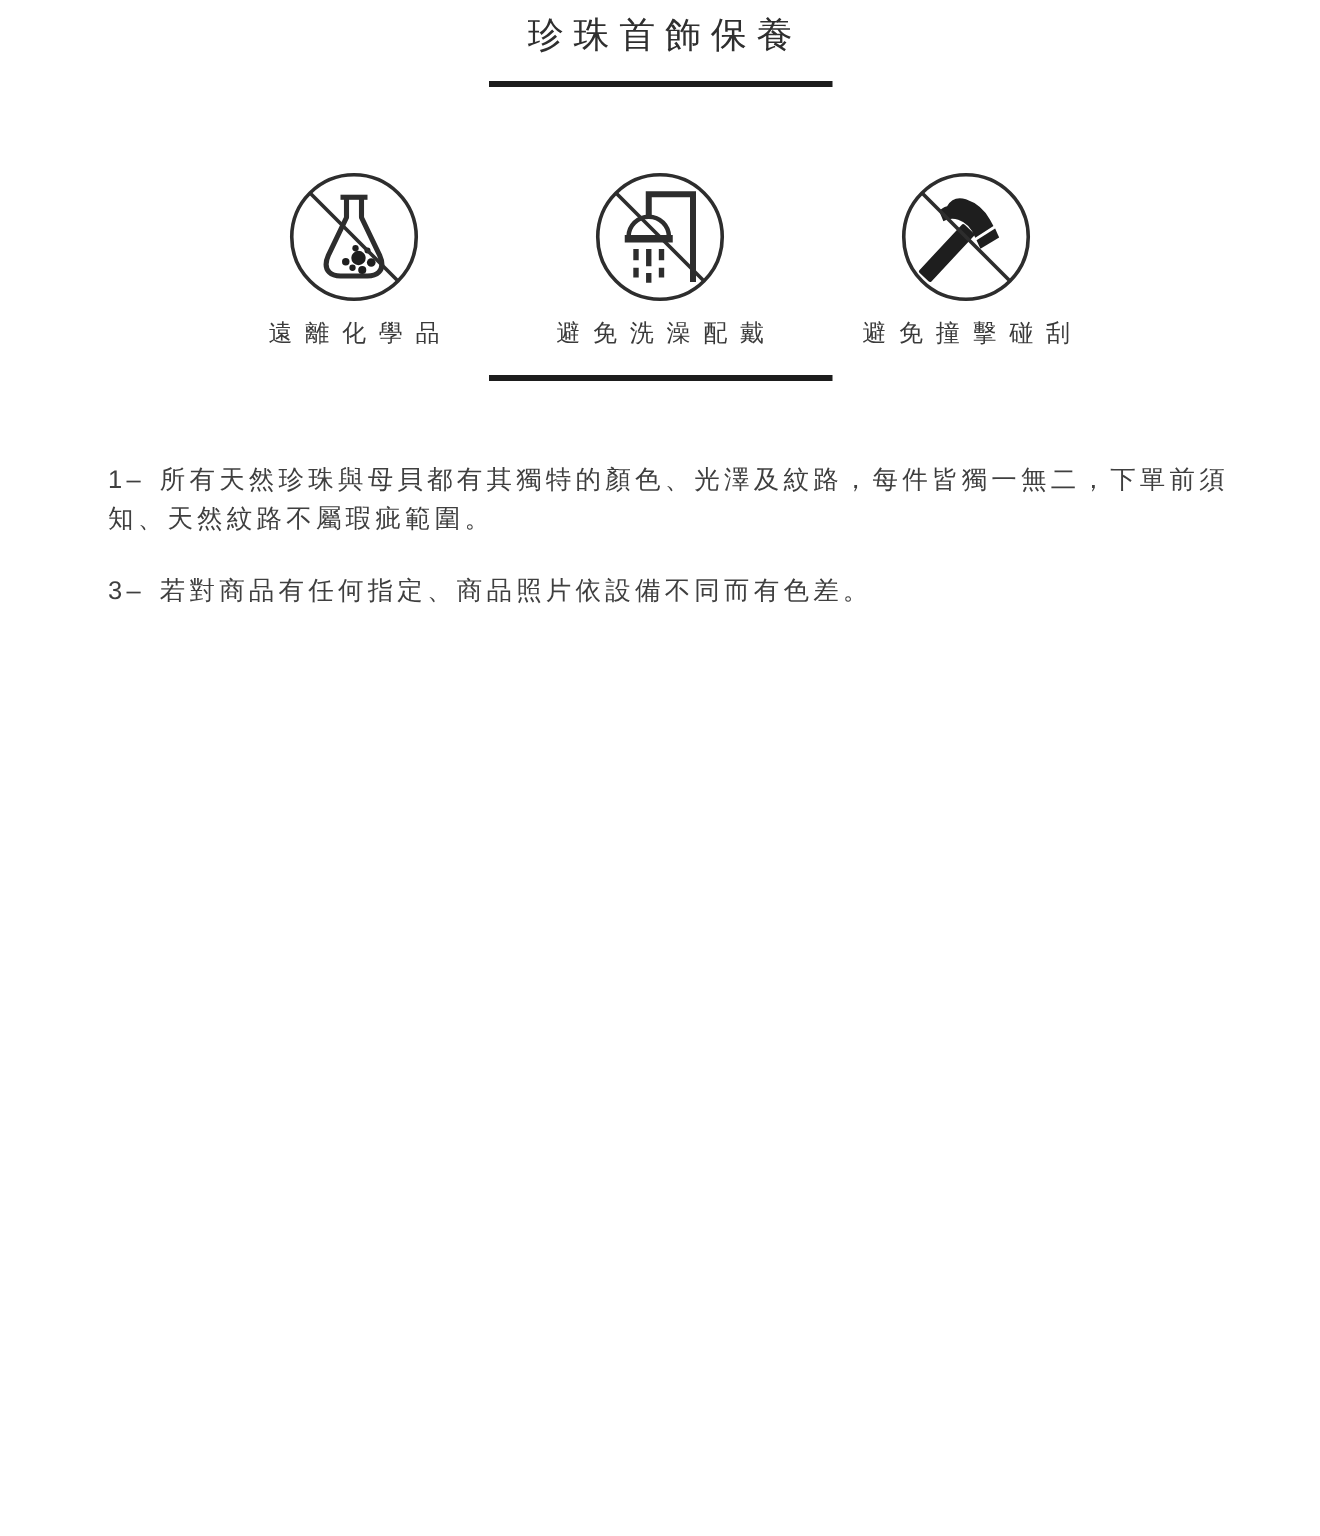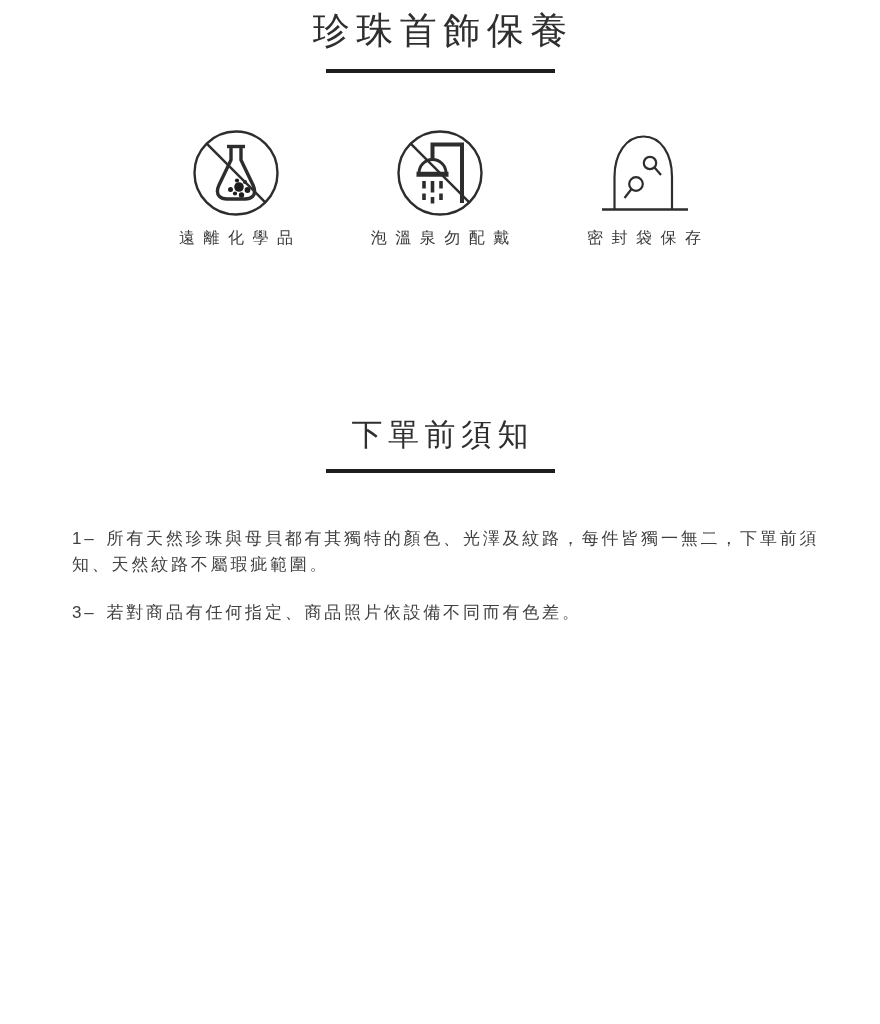--- a/index.html
+++ b/index.html
@@ -10,21 +10,21 @@
     font-family: "Liberation Sans", "DejaVu Sans", sans-serif;
     -webkit-font-smoothing: antialiased;
   }
   .page { width: 880px; height: 1024px; padding-top: 11px; box-sizing: border-box; }
 
   
   .sec-title {
     margin: 0; text-align: center; color: #2f2f2f;
     font-weight: 500; line-height: 1.1;
   }
-  h1.sec-title { font-size: 37px; letter-spacing: 6.5px; padding-left: 6.5px; }
+  h1.sec-title { font-size: 24px; letter-spacing: 6.5px; padding-left: 6.5px; }
   h2.sec-title { font-size: 31px; letter-spacing: 5.5px; padding-left: 5.5px; margin-top: 170px; }
   .rule {
     width: 229px; height: 4px; background: #1d1d1d;
     margin: 17px auto 0 auto;
   }
 
   
   .grid {
     margin-top: 56px;
     display: grid;
@@ -95,44 +95,44 @@
               <line x1="28" y1="52" x2="28" y2="59.5"></line>
               <line x1="28" y1="64.5" x2="28" y2="71"></line>
               <line x1="36.5" y1="52" x2="36.5" y2="63.5"></line>
               <line x1="36.5" y1="68" x2="36.5" y2="74.5"></line>
               <line x1="45" y1="52" x2="45" y2="59.5"></line>
               <line x1="45" y1="64.5" x2="45" y2="71"></line>
             </g>
             <line class="stroke" x1="14.7" y1="14.7" x2="73.3" y2="73.3" stroke-width="2.4"></line>
           </svg>
         </span>
-        <span class="label">泡溫泉勿配戴</span>
+        <span class="label">避免洗澡配戴</span>
       </div>
-
-
 
       <div class="cell">
         <span class="icon">
           <svg width="88" height="88" viewBox="0 0 88 88">
-            <path class="stroke" stroke-width="2.2" d="M14.5 80.5 L14.5 48 C14.5 25 26 7.5 43.5 7.5 C61 7.5 72 25 72 48 L72 80.5"></path>
-            <line class="stroke" x1="2" y1="80.5" x2="88" y2="80.5" stroke-width="2.4"></line>
-            <circle class="stroke" cx="50" cy="34" r="6.2" stroke-width="2.2"></circle>
-            <line class="stroke" x1="54.5" y1="38.5" x2="61" y2="46" stroke-width="2.2"></line>
-            <circle class="stroke" cx="36" cy="55" r="6.8" stroke-width="2.2"></circle>
-            <line class="stroke" x1="31.5" y1="60" x2="24.5" y2="69" stroke-width="2.2"></line>
+            <circle class="stroke" cx="44" cy="44" r="41.5" stroke-width="2.4"></circle>
+            <g transform="translate(42,43) rotate(43)" fill="#1e1e1e">
+              <path d="M-21 -7 Q-23 -15 -15 -19 Q-5 -23.5 6 -20 L10.5 -18.5 L7 -4.5 Q-2 -9 -9.5 -5.5 Q-14.5 -3 -16 2 L-22.5 -1 Q-23 -4 -21 -7 Z"></path>
+              <path d="M12.5 -18 L18.5 -15.5 L14.5 -1.5 L8.8 -3.8 Z"></path>
+              <rect x="-5.5" y="-6" width="11" height="44" rx="1.5"></rect>
+            </g>
+            <line class="stroke" x1="14.7" y1="14.7" x2="73.3" y2="73.3" stroke-width="2.4"></line>
           </svg>
         </span>
-        <span class="label">密封袋保存</span>
+        <span class="label">避免撞擊碰刮</span>
       </div>
+
+
 
     </div>
   </section>
 
   <section>
-    <h2 class="sec-title">下單前須知</h2>
     <div class="rule"></div>
 
     <div class="paras">
       <p><span class="num">1–</span><span>所有天然珍珠與母貝都有其獨特的顏色、光澤及紋路，每件皆獨一無二，下單前須知、天然紋路不屬瑕疵範圍。</span></p>
       <p><span class="num">3–</span><span>若對商品有任何指定、商品照片依設備不同而有色差。</span></p>
     </div>
   </section>
 
 </div>
 

